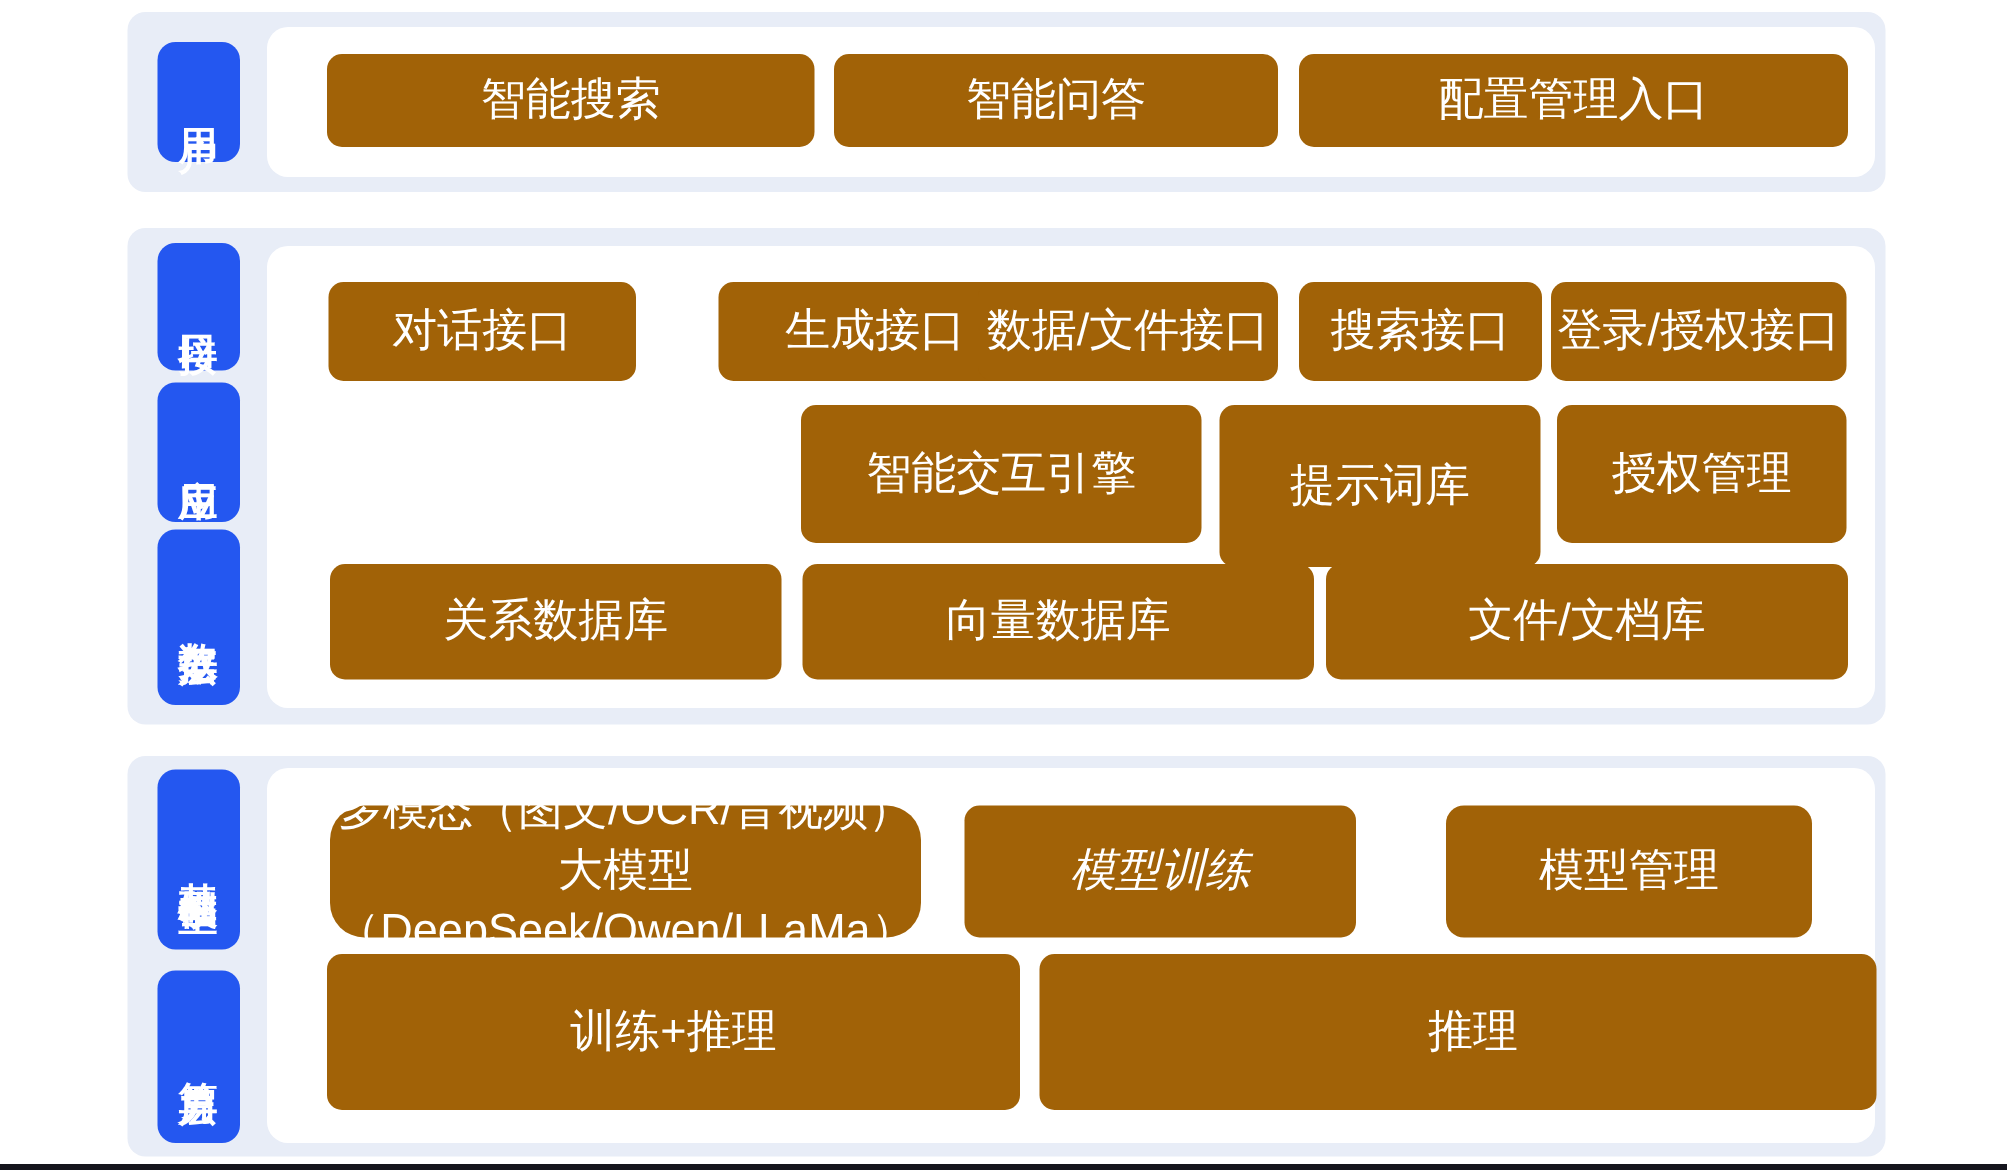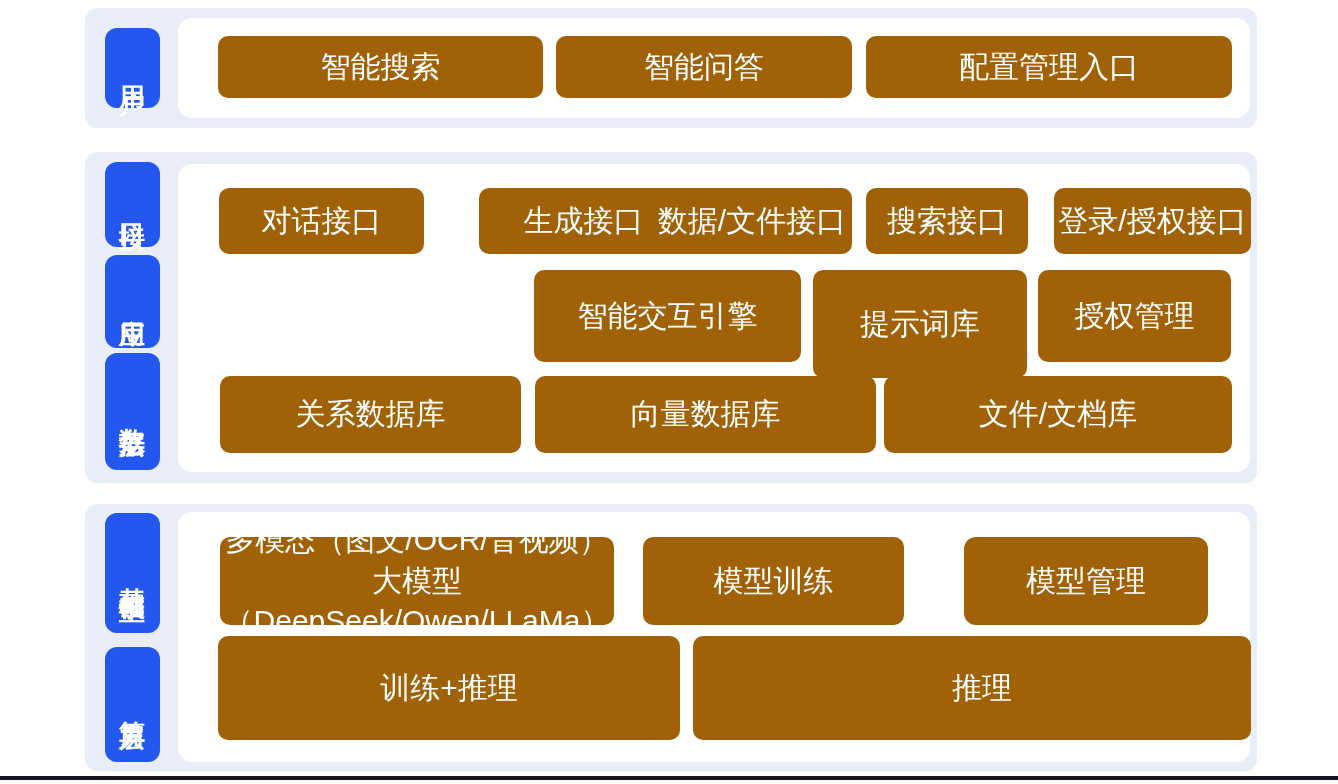--- a/index.html
+++ b/index.html
@@ -76,36 +76,36 @@
   
   .b11{left:218px;top:36px;width:325px;height:62px;}
   .b12{left:556px;top:36px;width:296px;height:62px;}
   .b13{left:866px;top:36px;width:366px;height:62px;}
 
   
   .b21{left:219px;top:188px;width:205px;height:66px;}
   .b22{left:432px;top:188px;width:209px;height:66px;margin-left:47px;}
   .b23{left:652px;top:188px;width:200px;height:66px;}
   .b24{left:866px;top:188px;width:162px;height:66px;}
-  .b25{left:1034px;top:188px;width:197px;height:66px;margin-left:20px;}
+  .b25{left:1034px;top:188px;width:197px;height:66px;}
 
   
   .b26{left:225px;top:270px;width:296px;height:92px;}
   .b27{left:534px;top:270px;width:267px;height:92px;}
   .b28{left:813px;top:270px;width:214px;height:108px;}
   .b29{left:1038px;top:270px;width:193px;height:92px;}
 
   
   .b2a{left:220px;top:376px;width:301px;height:77px;}
   .b2b{left:535px;top:376px;width:341px;height:77px;}
   .b2c{left:884px;top:376px;width:348px;height:77px;}
 
   
-  .b31{left:220px;top:537px;width:394px;height:88px;}
-  .b32{left:643px;top:537px;width:261px;height:88px;}
+  .b31{left:220px;top:537px;width:394px;height:88px;border-radius:23px;}
+  .b32{left:643px;top:537px;width:261px;height:88px;font-style:italic;}
   .b33{left:964px;top:537px;width:244px;height:88px;border-radius:12px;}
 
   
   .b34{left:218px;top:636px;width:462px;height:104px;}
   .b35{left:693px;top:636px;width:538px;height:104px;padding-left:20px;}
 </style>
 </head>
 <body>
 
 <div class="page">

